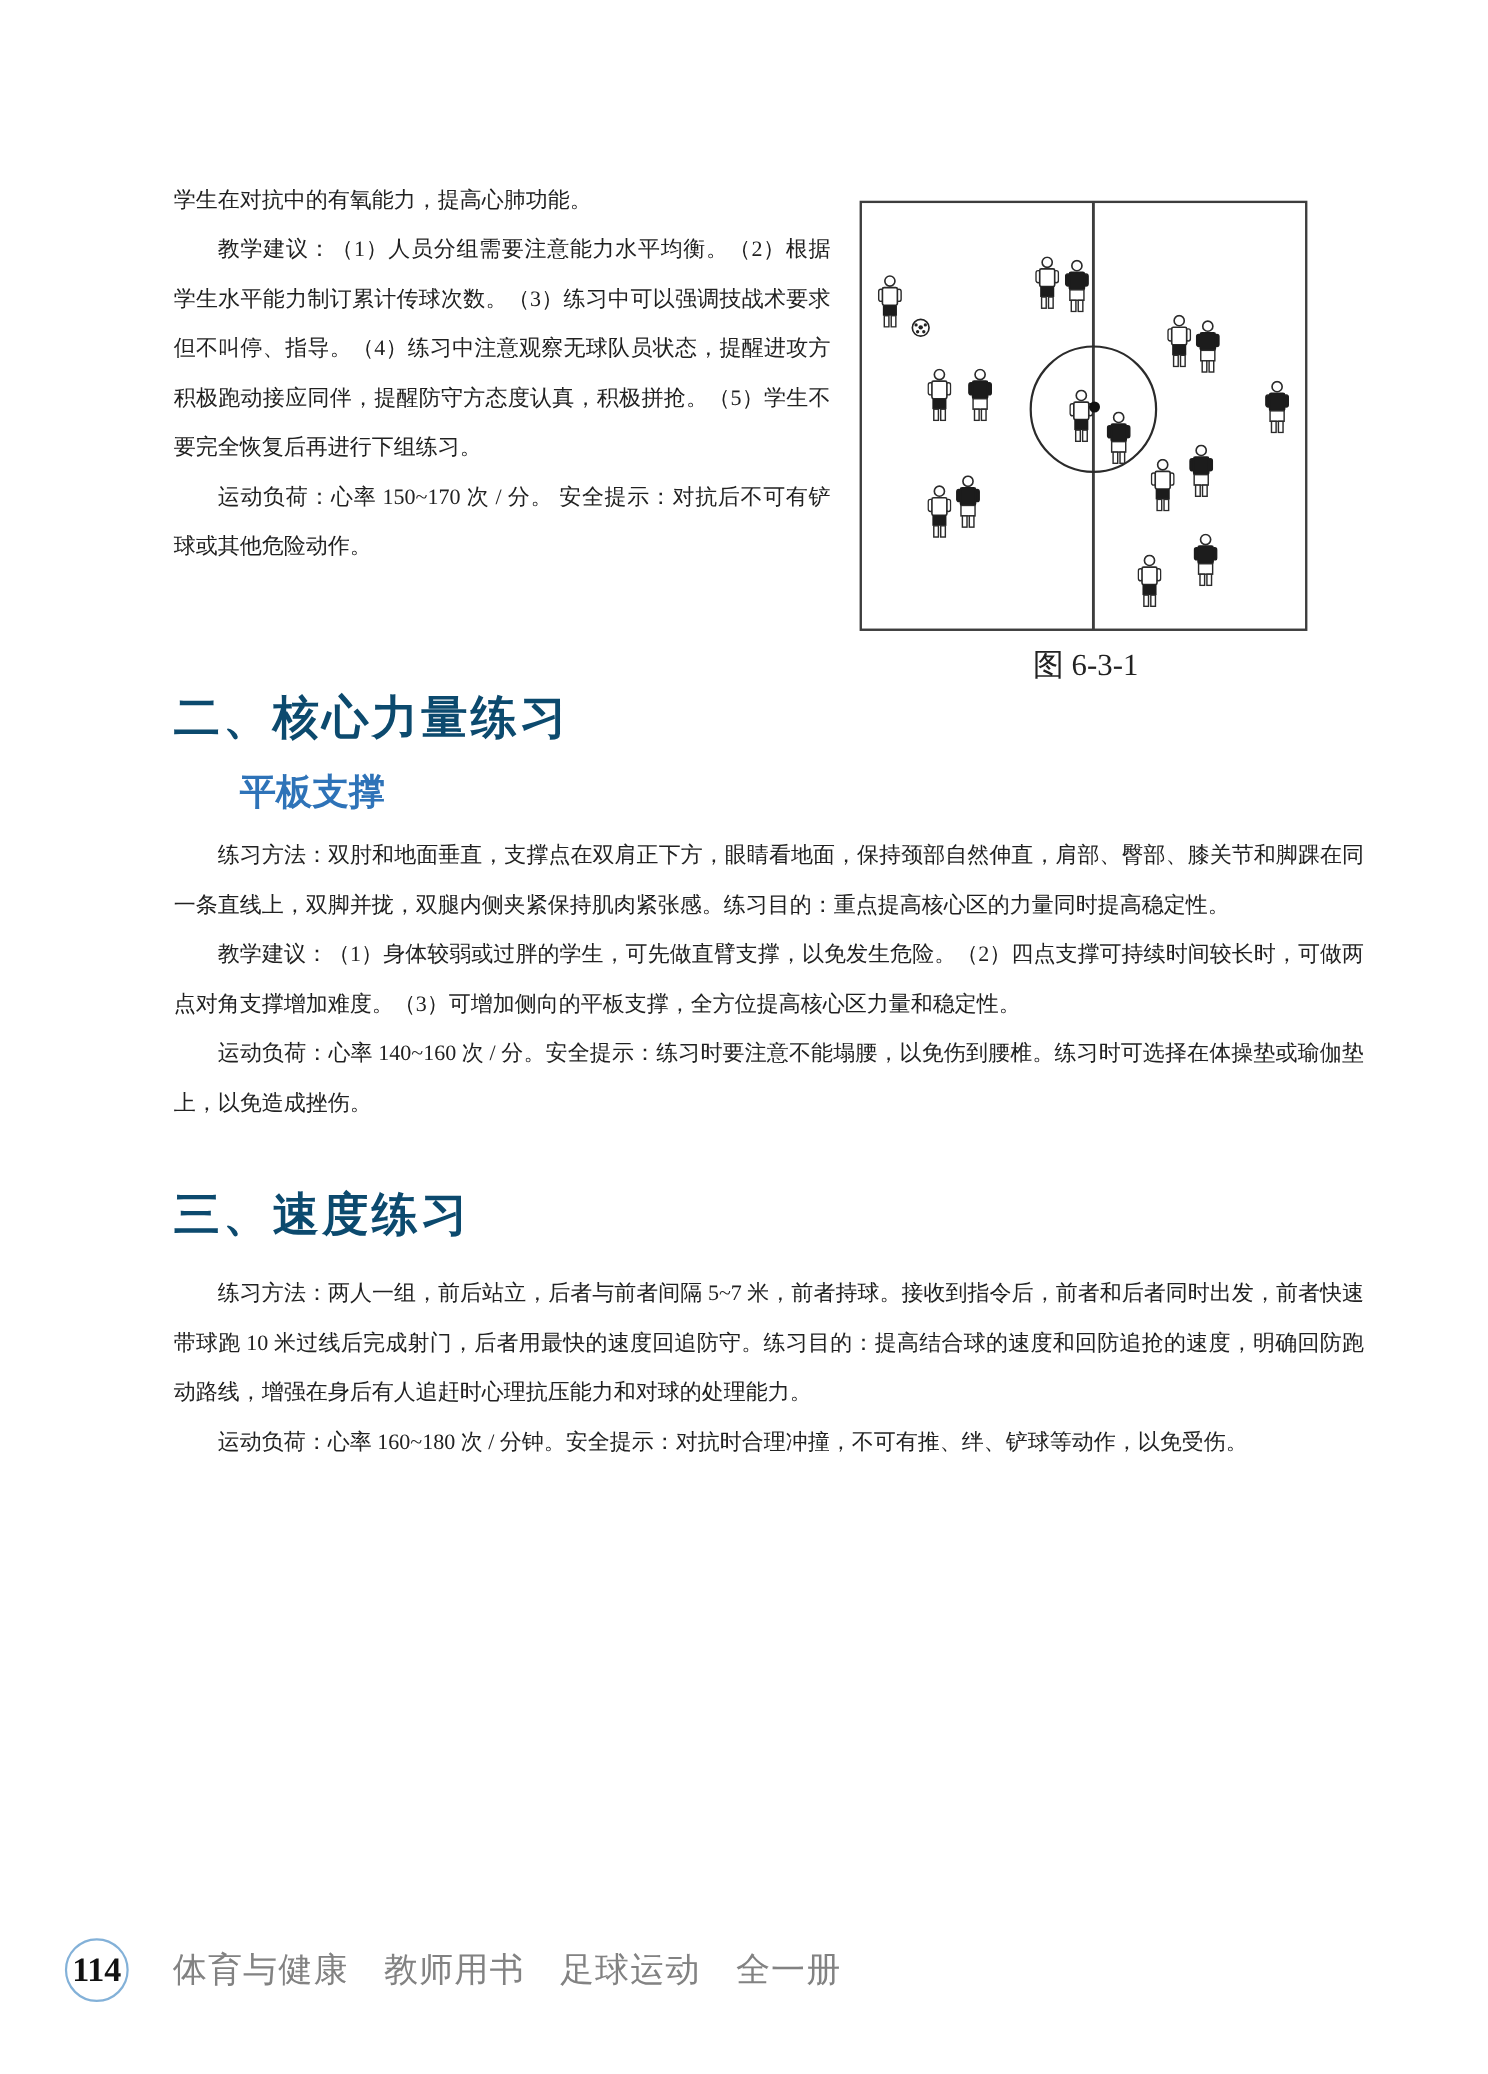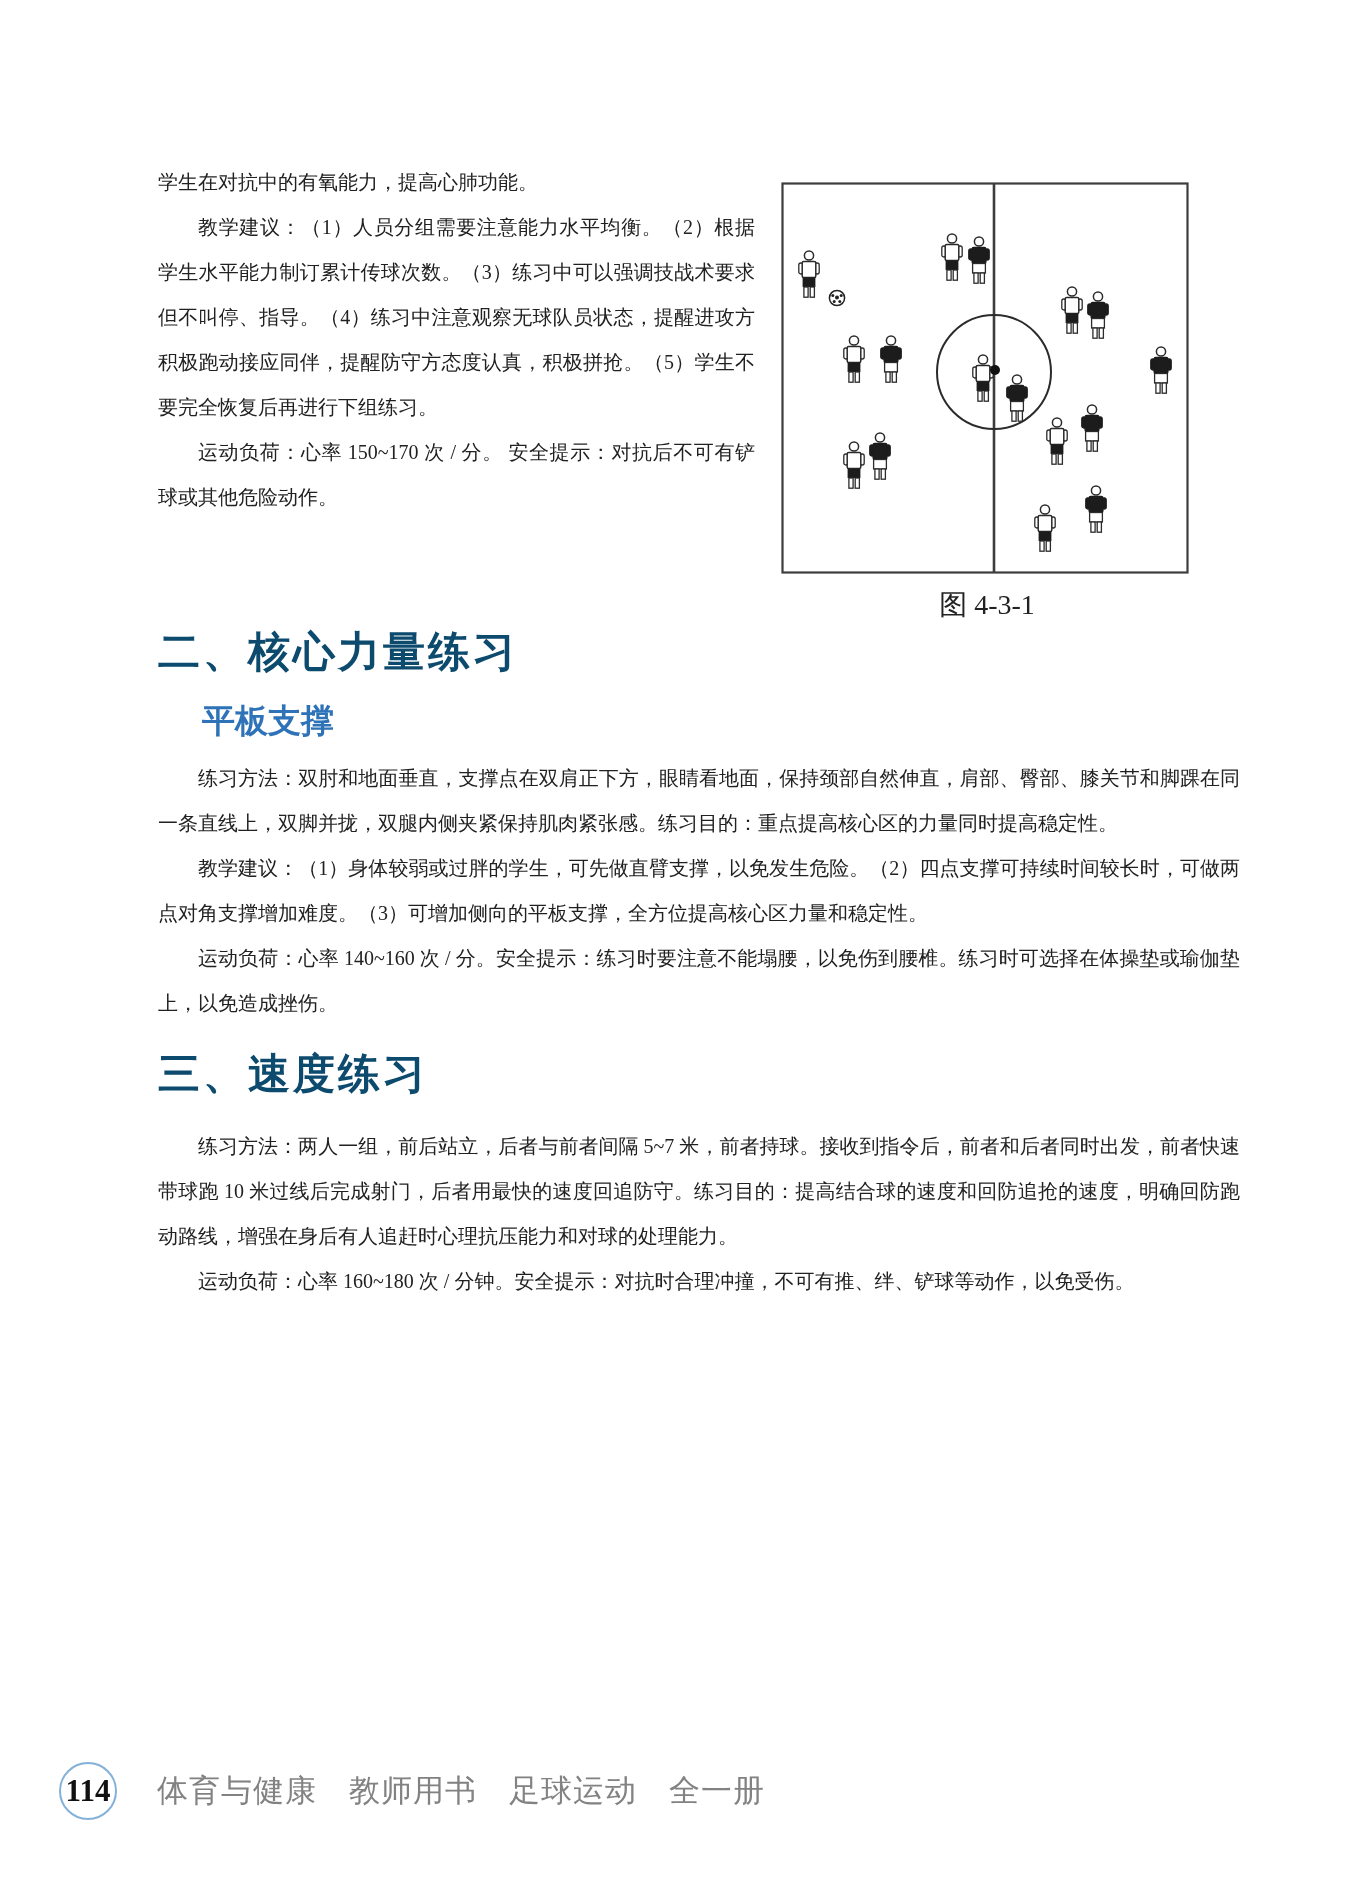--- a/index.html
+++ b/index.html
@@ -41,23 +41,23 @@
   h2.sec{
     clear:both;
     margin:14px 0 26px 0;
     font-family:"Liberation Sans","DejaVu Sans",sans-serif;
     font-weight:700;
     font-size:42px;
     line-height:1.15;
     color:#0c4a6e;
     letter-spacing:3px;
   }
-  h2.sec.mt-lg{margin-top:24px;}
+  h2.sec.mt-lg{margin-top:54px;}
   h3.sub{
-    margin:26px 0 14px 44px;
+    margin:26px 0 14px 60px;
     font-family:"Liberation Serif","DejaVu Serif",serif;
     font-weight:700;
     font-size:33px;
     line-height:1.2;
     color:#2e73b8;
   }
   .footer{
     position:absolute;
     left:59px;top:1762px;
     display:flex;
@@ -135,21 +135,21 @@
             <use href="#player-white" x="265" y="235" width="22" height="48"></use>
             <use href="#player-black" x="300" y="222" width="22" height="48"></use>
             <use href="#player-white" x="62" y="259" width="22" height="48"></use>
             <use href="#player-black" x="88" y="250" width="22" height="48"></use>
             <use href="#player-white" x="253" y="322" width="22" height="48"></use>
             <use href="#player-black" x="304" y="303" width="22" height="48"></use>
             <use href="#ball" x="47" y="107" width="18" height="18"></use>
             <circle cx="214" cy="188" r="5" fill="#111111"></circle>
           </g>
       </svg>
-      <figcaption>图 4-3-1</figcaption>
+      <figcaption>图 6-3-1</figcaption>
     </figure>
 
     <p class="body noindent">学生在对抗中的有氧能力，提高心肺功能。</p>
     <p class="body">教学建议：（1）人员分组需要注意能力水平均衡。（2）根据学生水平能力制订累计传球次数。（3）练习中可以强调技战术要求但不叫停、指导。（4）练习中注意观察无球队员状态，提醒进攻方积极跑动接应同伴，提醒防守方态度认真，积极拼抢。（5）学生不要完全恢复后再进行下组练习。</p>
     <p class="body">运动负荷：心率 150~170 次 / 分。 安全提示：对抗后不可有铲球或其他危险动作。</p>
 
     <h2 class="sec">二、核心力量练习</h2>
     <h3 class="sub">平板支撑</h3>
     <p class="body">练习方法：双肘和地面垂直，支撑点在双肩正下方，眼睛看地面，保持颈部自然伸直，肩部、臀部、膝关节和脚踝在同一条直线上，双脚并拢，双腿内侧夹紧保持肌肉紧张感。练习目的：重点提高核心区的力量同时提高稳定性。</p>
     <p class="body">教学建议：（1）身体较弱或过胖的学生，可先做直臂支撑，以免发生危险。（2）四点支撑可持续时间较长时，可做两点对角支撑增加难度。（3）可增加侧向的平板支撑，全方位提高核心区力量和稳定性。</p>

